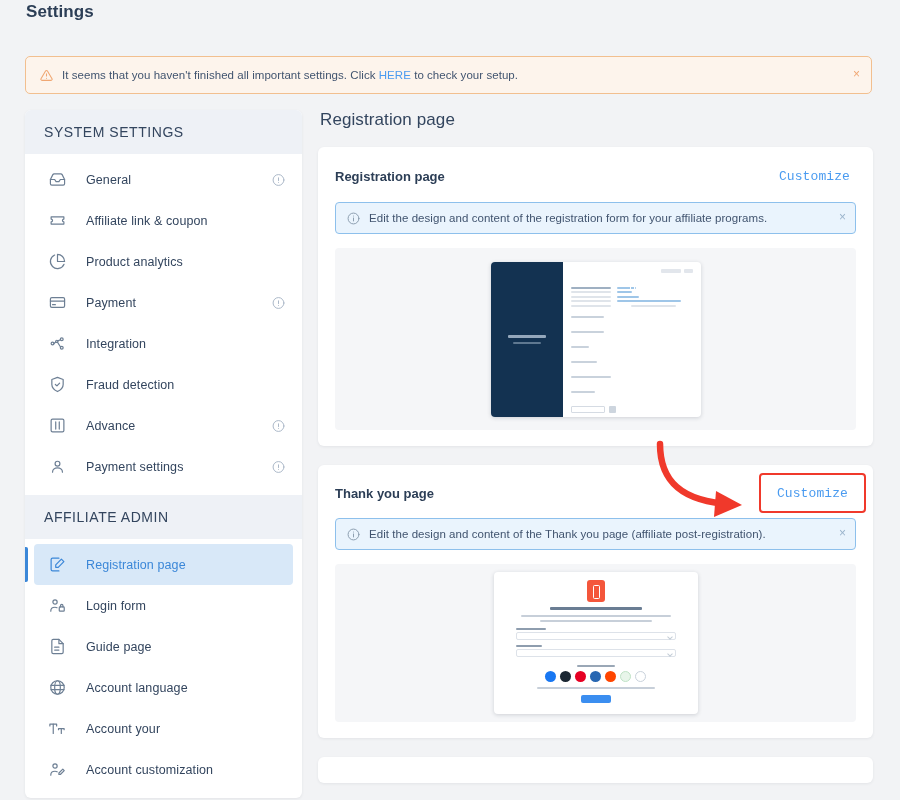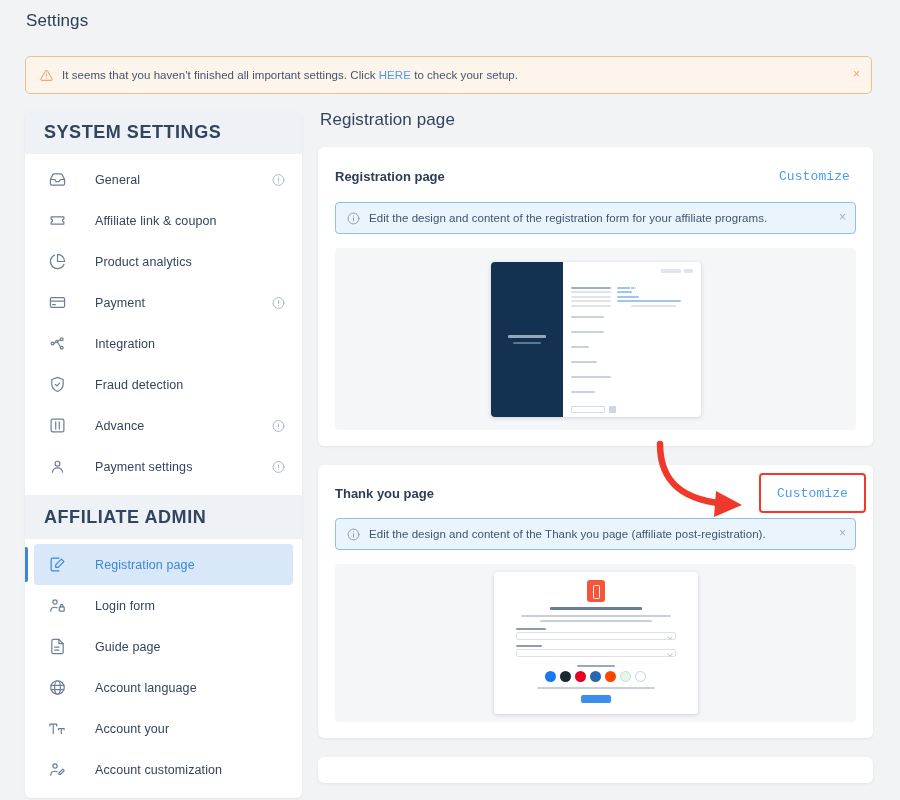--- a/index.html
+++ b/index.html
@@ -6,22 +6,22 @@
   html, body {
     width: 900px; height: 800px;
     background: #f2f3f5;
     font-family: "Liberation Sans", sans-serif;
     overflow: hidden;
   }
   body { position: relative; }
 
   
   .page-heading {
-    position: absolute; left: 26px; top: 11px;
-    font-size: 17px; font-weight: 400; color: #2c3e56;
+    position: absolute; left: 26px; top: 2px;
+    font-size: 17px; font-weight: 700; color: #2c3e56;
     letter-spacing: .1px;
   }
 
   
   .alert {
     position: absolute; left: 25px; top: 56px;
     width: 847px; height: 38px;
     background: #fdf4ec;
     border: 1px solid #f2bf8f;
     border-radius: 5px;
@@ -44,37 +44,37 @@
     position: absolute; left: 25px; top: 110px;
     width: 277px; min-height: 670px;
     background: #fff; border-radius: 6px;
     box-shadow: 0 1px 3px rgba(30,40,60,.07);
     overflow: hidden;
   }
   .side-group-title {
     height: 44px; background: #eef1f6;
     display: flex; align-items: center;
     padding-left: 19px;
-    font-size: 18px; font-weight: 700; color: #33455e;
+    font-size: 14px; font-weight: 400; color: #33455e;
     letter-spacing: .55px;
   }
   .side-list { padding: 5px 0 8px 0; }
   .side-item {
     position: relative;
     height: 41px; margin: 0 9px;
     display: flex; align-items: center;
     border-radius: 4px;
     cursor: pointer;
   }
   .side-item .ico {
     width: 24px; margin-left: 11px; flex: 0 0 auto;
     display: flex; align-items: center; justify-content: center;
   }
   .side-item .lbl {
-    margin-left: 26px; font-size: 12.5px; color: #33455e;
+    margin-left: 17px; font-size: 12.5px; color: #33455e;
     letter-spacing: .1px;
   }
   .side-item .info {
     position: absolute; right: 8px; top: 50%; transform: translateY(-50%);
     display: flex;
   }
   .side-item.active { background: #d8e8f8; }
   .side-item.active .lbl { color: #3b87d8; }
   .side-item.active::before {
     content: ""; position: absolute; left: -9px; top: 3px;

